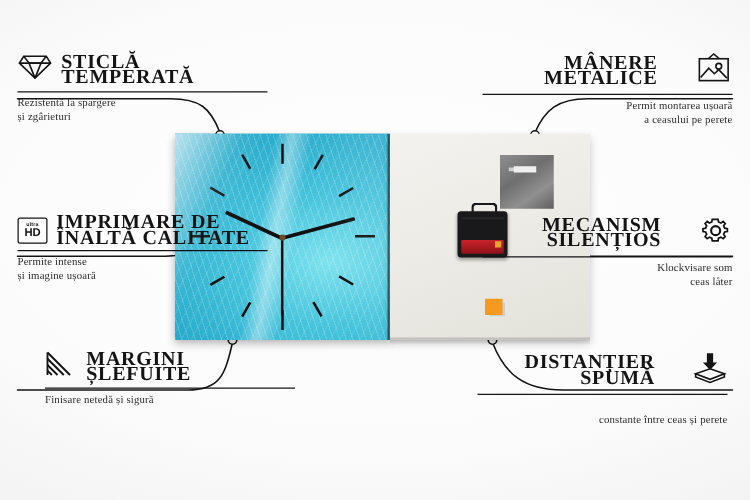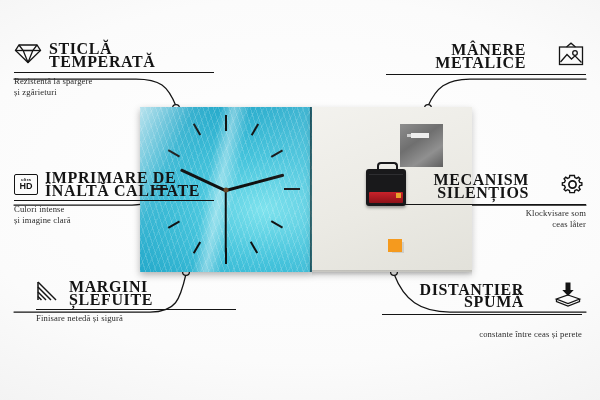--- a/index.html
+++ b/index.html
@@ -217,22 +217,22 @@
         <span class="u">ultra</span>
         <span class="h">HD</span>
       </span>
       <span class="title">
         <span>IMPRIMARE DE</span><br>
         <span>ÎNALTĂ CALITATE</span>
       </span>
     </div>
     <div class="rule"></div>
     <div class="sub">
-      <span>Culori intense</span><br>
-      <span>și imagine clară</span>
+      <span>Permite intense</span><br>
+      <span>și imagine ușoară</span>
     </div>
   </div>
 
   <div class="callout left" id="c-margini">
     <div class="row">
       <span class="ico">
         <svg width="26" height="21" viewBox="0 0 26 21" fill="none" stroke="#141414" stroke-width="1.5">
           <path d="M2 1 L2 19"></path>
             <path d="M2 1 L20 19"></path>
           <path d="M2 6 L15 19"></path>
@@ -260,20 +260,24 @@
       <span class="ico">
         <svg width="30" height="25" viewBox="0 0 30 25" fill="none" stroke="#141414" stroke-width="1.3">
           <path d="M10.5 5 L15 1.2 L19.5 5"></path>
           <rect x="3.5" y="5" width="23" height="17.5"></rect>
           <circle cx="19" cy="11" r="2.3"></circle>
           <path d="M4.5 20 L11 12.5 L15.5 17 L19 13.8 L25.5 20.5"></path>
         </svg>
       </span>
     </div>
     <div class="rule"></div>
+    <div class="sub">
+      <span>Permit montarea ușoară</span><br>
+      <span>a ceasului pe perete</span>
+    </div>
   </div>
 
   <div class="callout right" id="c-mecanism">
     <div class="row">
       <span class="title">
         <span>MECANISM</span><br>
         <span>SILENȚIOS</span>
       </span>
       <span class="ico">
         <svg width="27" height="25" viewBox="0 0 27 25" fill="none" stroke="#141414" stroke-width="1.7">

